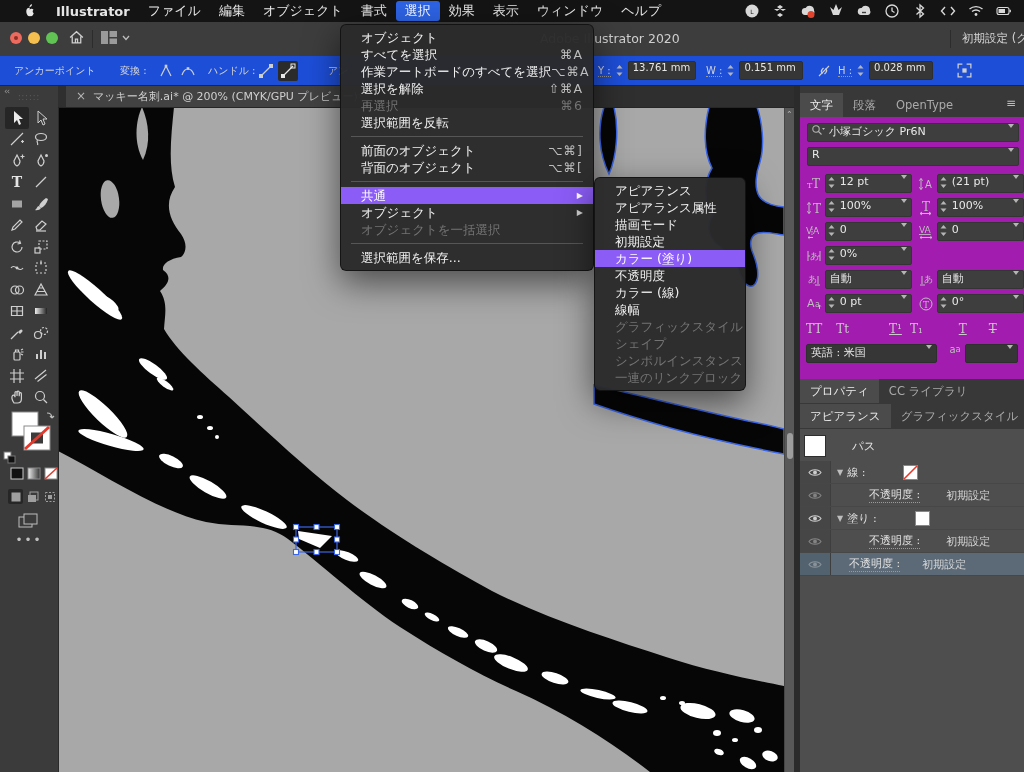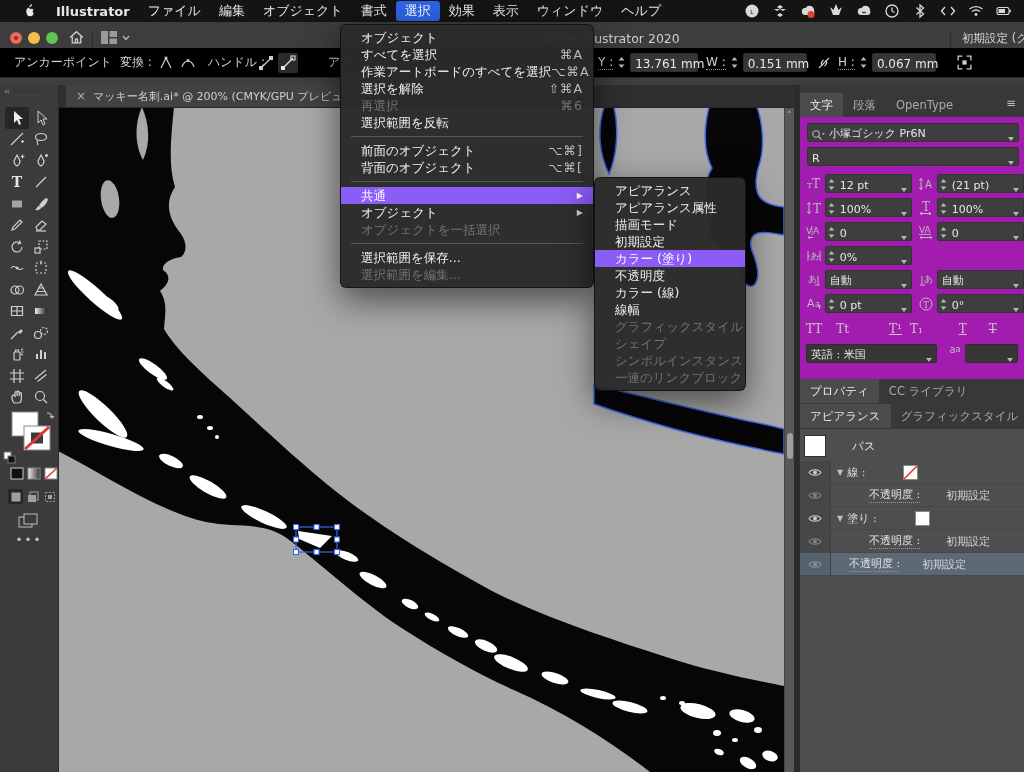--- a/index.html
+++ b/index.html
@@ -23,27 +23,27 @@
   .tl.red::after{content:"";position:absolute;left:4px;top:4px;width:4px;height:4px;border-radius:50%;background:#8e2f25}
   .tl.yellow{left:28px;background:#f5bf4f}
   .tl.green{left:46px;background:#61c354}
   .tb-home{position:absolute;left:68px;top:7px}
   .tb-div{position:absolute;left:92px;top:8px;width:1px;height:18px;background:#2c2c2c}
   .tb-layout{position:absolute;left:100px;top:8px;display:flex;align-items:center;gap:4px}
   .tb-title{position:absolute;left:540px;top:9px;font-size:12.5px;color:#cfcfcf;white-space:nowrap}
   .tb-ws{position:absolute;left:962px;top:9px;width:62px;overflow:hidden;font-size:11.5px;color:#d4d4d4;white-space:nowrap}
   .tb-ws-div{position:absolute;left:950px;top:8px;width:1px;height:18px;background:#2c2c2c}
   
-  .controlbar{position:absolute;top:48px;left:0;right:0;height:29px;background:#000000;border-bottom:1px solid #262626;font-size:12px;z-index:5}
+  .controlbar{position:absolute;top:56px;left:0;right:0;height:29px;background:#1d4ed8;border-bottom:1px solid #262626;font-size:10px;z-index:5}
   .cb{position:absolute;top:0;height:29px;display:flex;align-items:center;gap:4px}
   .cb-label{color:#d2d2d2;white-space:nowrap}
   .cb-ulabel{color:#d2d2d2;border-bottom:1px dotted #9a9a9a;white-space:nowrap}
   .cb-btn{width:20px;height:20px;display:flex;align-items:center;justify-content:center;border-radius:2px}
   .cb-btn.on{background:#2b2b2b}
-  .well{display:flex;align-items:flex-end;background:#363636;border:1px solid #2e2e2e;border-radius:2px;height:17px;color:#e8e8e8}
+  .well{display:flex;align-items:flex-start;background:#363636;border:1px solid #2e2e2e;border-radius:2px;height:17px;color:#e8e8e8}
   .well .val{padding:0 4px;white-space:nowrap}
   .dd{width:0;height:0;border-left:3.5px solid transparent;border-right:3.5px solid transparent;border-top:4px solid #b5b5b5;margin-left:auto;margin-right:4px}
   
   .leftcol{position:absolute;top:85px;left:0;width:58px;bottom:0;background:#3b3b3b;border-right:1px solid #2a2a2a;z-index:4}
   .tb-collapse{position:absolute;left:4px;top:1px;font-size:9px;color:#9a9a9a;letter-spacing:-1px}
   .tb-grip{position:absolute;left:0;right:0;top:8px;text-align:center;color:#5d5d5d;font-size:8px;letter-spacing:1px}
   #tools{position:absolute;top:22px;left:5px;width:48px;display:flex;flex-wrap:wrap}
   .tool{width:24px;height:21.5px;display:flex;align-items:center;justify-content:center;border-radius:2px}
   .tool.sel{background:#262626}
   .swatches{position:absolute;left:0;top:325px;width:58px;height:55px}
@@ -381,21 +381,21 @@
       </span>
     <span class="cb" style="left:838px">
       <span class="cb-ulabel">H :</span>
       <span class="stepper">
           <svg width="9" height="15" viewBox="0 0 9 15">
             <path d="M1.5 5.5L4.5 2l3 3.5z" fill="#b5b5b5"></path>
             <path d="M1.5 9.5l3 3.5 3-3.5z" fill="#b5b5b5"></path>
           </svg>
         </span>
       <span class="well" style="width:62px">
-          <span class="val">0.067 mm</span>
+          <span class="val">0.028 mm</span>
         </span>
     </span>
     <span class="cb" style="left:956px">
         <svg width="17" height="17" viewBox="0 0 16 16">
           <path d="M2 6V2h4M10 2h4v4M14 10v4h-4M6 14H2v-4" fill="none" stroke="#cfcfcf" stroke-width="1.2"></path>
           <rect x="6" y="6" width="4" height="4" fill="#cfcfcf"></rect>
         </svg>
       </span>
   </div>
 
@@ -1010,23 +1010,20 @@
         <span>オブジェクト</span>
         <span class="arr">▶</span>
       </div>
       <div class="mi dis">
         <span>オブジェクトを一括選択</span>
       </div>
       <div class="msep"></div>
       <div class="mi">
         <span>選択範囲を保存...</span>
       </div>
-      <div class="mi dis">
-        <span>選択範囲を編集...</span>
-      </div>
     </div>
 
   <div class="submenu" id="same-submenu">
       <div class="mi">
         <span>アピアランス</span>
       </div>
       <div class="mi">
         <span>アピアランス属性</span>
       </div>
       <div class="mi">

